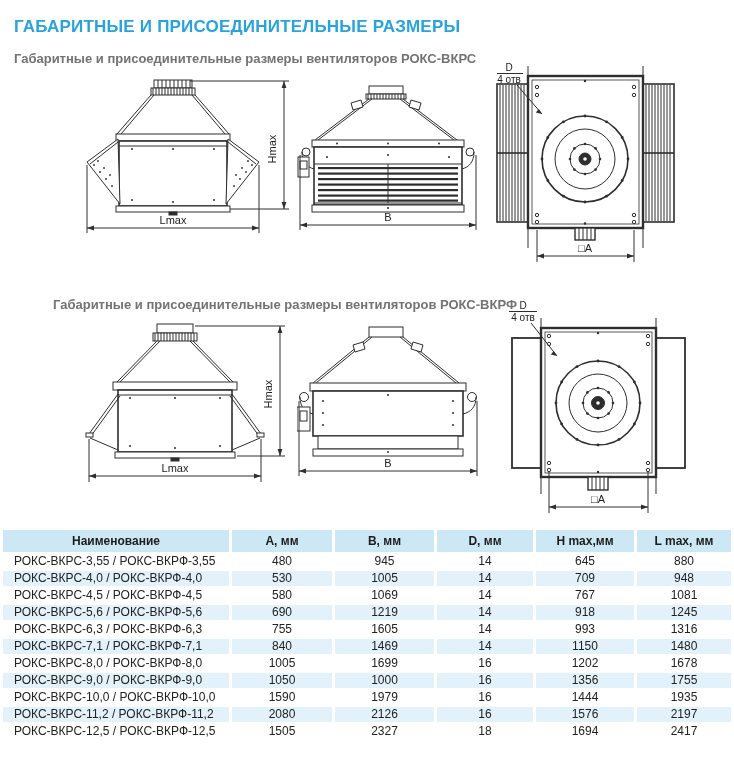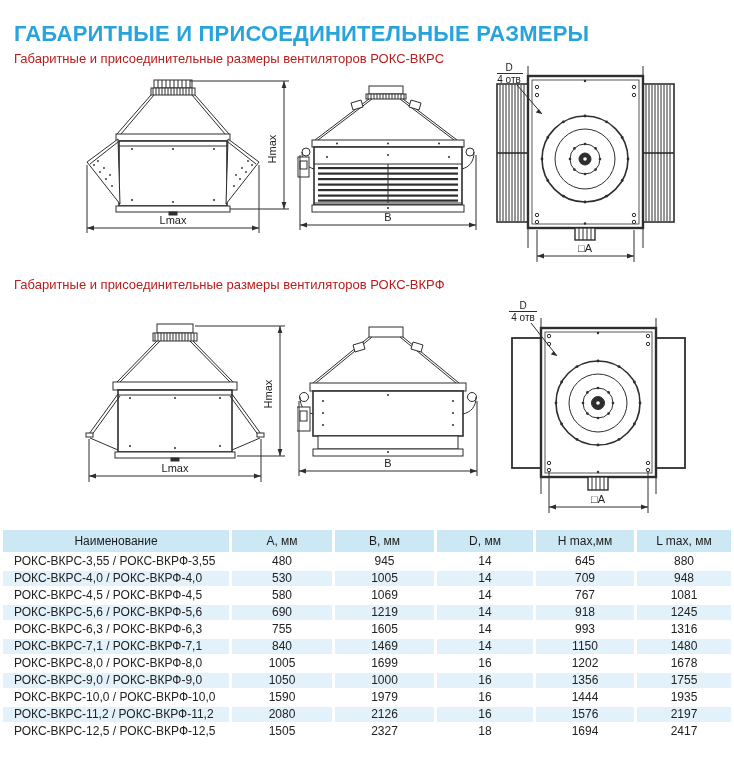--- a/index.html
+++ b/index.html
@@ -1,28 +1,28 @@
 <!DOCTYPE html>
 <html style="--accent: #29a3dc; --th-bg: #cde8f5; --row-alt: #e3f1fa;"><head>
 <meta charset="utf-8">
 <style>
   html,body{margin:0;padding:0;}
   body{width:734px;height:758px;background:#fff;position:relative;overflow:hidden;
        font-family:"Liberation Sans",sans-serif;color:#222;}
-  .page-title{position:absolute;left:14px;top:6px;font-size:22px;font-weight:bold;
+  .page-title{position:absolute;left:14px;top:6px;font-size:17px;font-weight:bold;
        color:var(--accent,#29a3dc);letter-spacing:.2px;}
-  .subtitle{position:absolute;left:14px;font-size:13px;font-weight:normal;color:#b91c1c;}
+  .subtitle{position:absolute;left:14px;font-size:13px;font-weight:bold;color:#737373;}
   #subtitle-vkrs{top:40px;}
-  #subtitle-vkrf{top:266px;}
+  #subtitle-vkrf{top:286px;margin-left:39px;}
   .drawing{position:absolute;}
   svg text{font-family:"Liberation Sans",sans-serif;font-size:11px;fill:#222;}
   svg text.small{font-size:10px;}
   table.dims{position:absolute;left:0;top:528px;width:734px;table-layout:fixed;
        border-collapse:separate;border-spacing:3px 2px;font-size:12px;}
-  table.dims th{background:var(--th-bg,#cde8f5);font-weight:normal;padding:4px 2px;
+  table.dims th{background:var(--th-bg,#cde8f5);font-weight:bold;padding:4px 2px;
        text-align:center;font-size:12px;color:#1c1c1c;}
   table.dims td{text-align:center;padding:0 2px;line-height:15px;white-space:nowrap;}
   table.dims td.name{text-align:left;padding-left:11px;}
   table.dims tbody tr:nth-child(even) td{background:var(--row-alt,#e3f1fa);}
 </style>
 </head>
 <body>
 
 <h1 class="page-title">ГАБАРИТНЫЕ И ПРИСОЕДИНИТЕЛЬНЫЕ РАЗМЕРЫ</h1>
 <h2 class="subtitle" id="subtitle-vkrs">Габаритные и присоединительные размеры вентиляторов РОКС-ВКРС</h2>

